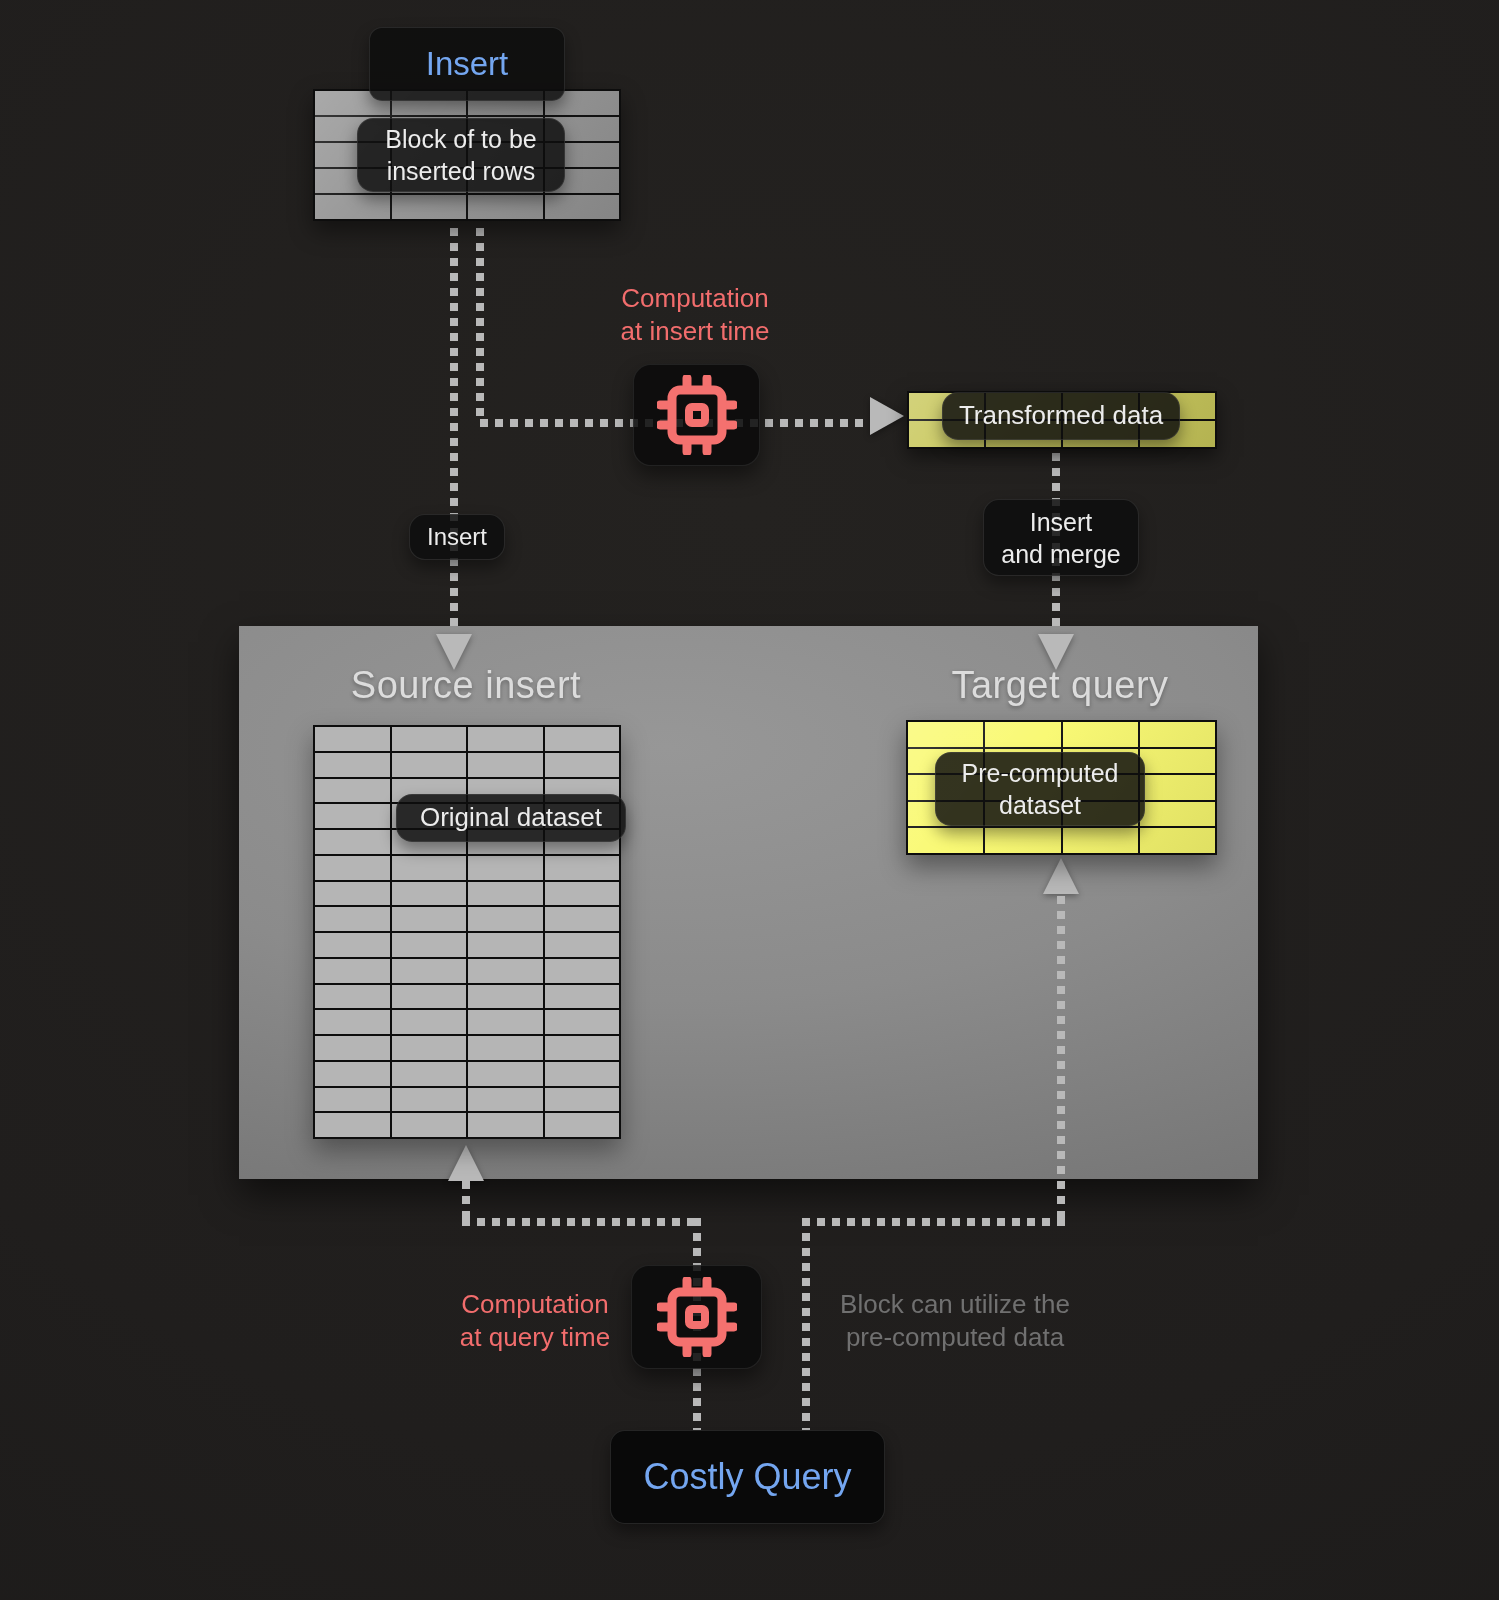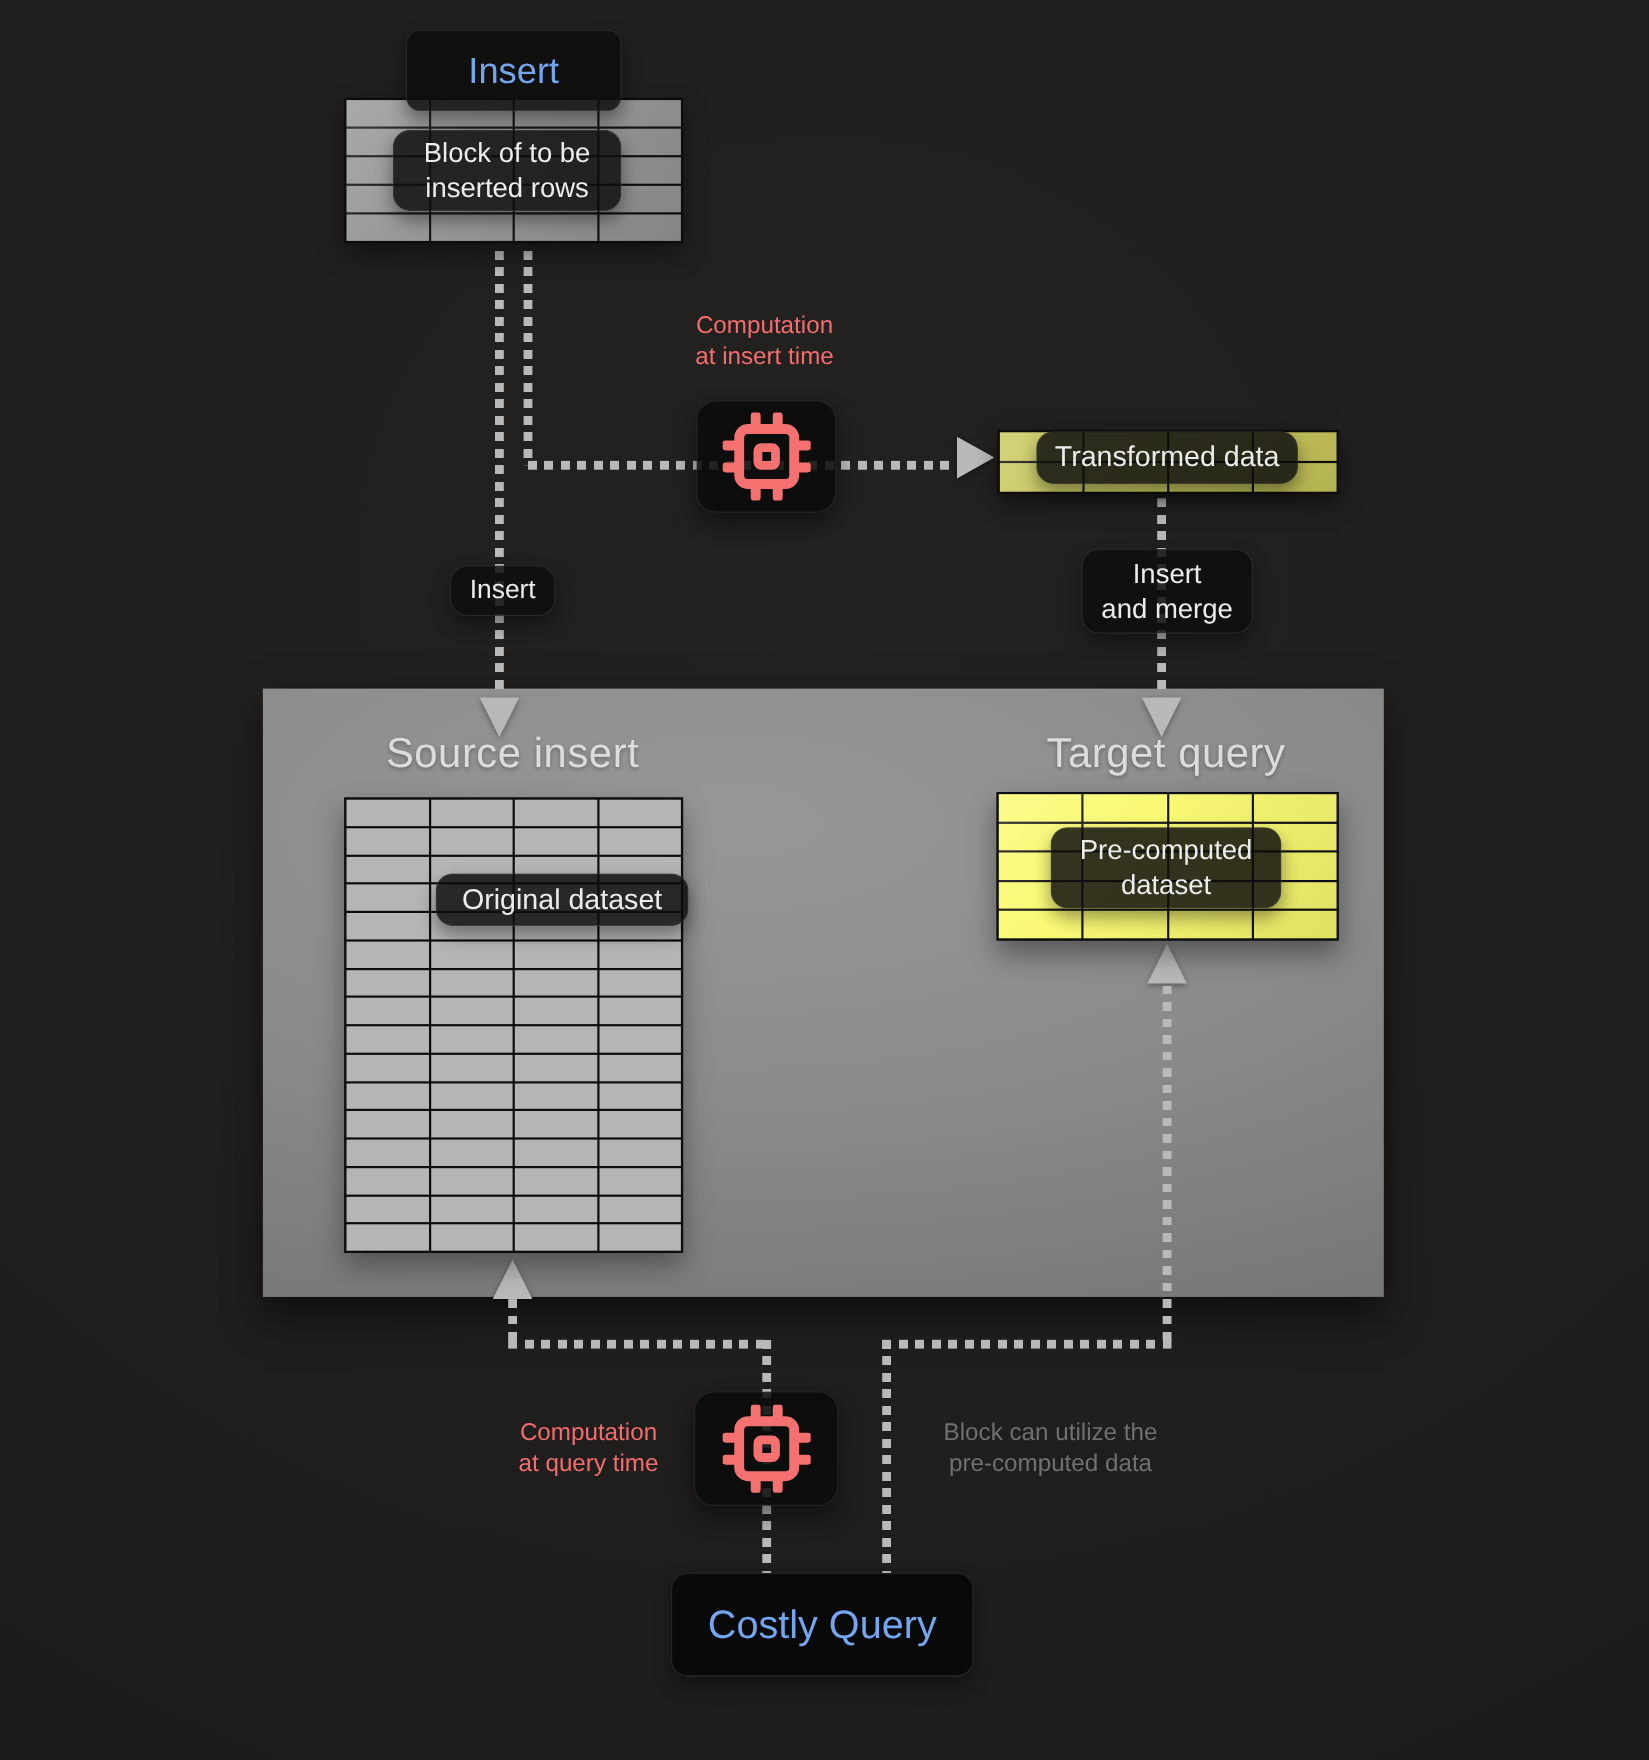--- a/index.html
+++ b/index.html
@@ -41,32 +41,32 @@
   .pill{position:absolute;z-index:3;display:flex;align-items:center;justify-content:center;
     text-align:center;white-space:pre-line;color:#ececec;font-size:26px;line-height:1.28;
     background:rgba(13,13,13,.84);border:1px solid rgba(100,100,100,.30);border-radius:16px;
     box-shadow:0 8px 16px rgba(0,0,0,.40);}
   #insert-badge{left:369px;top:27px;width:194px;height:72px;font-size:33px;color:var(--accent-blue);border-radius:13px;}
   #block-label{left:357px;top:118px;width:206px;height:72px;font-size:25px;}
   #transformed-label{left:942px;top:392px;width:236px;height:46px;}
   #insert-edge-label{left:409px;top:514px;width:94px;height:44px;font-size:24px;}
   #insert-merge-label{left:983px;top:499px;width:154px;height:75px;font-size:25px;}
   #original-label{left:352px;top:794px;width:228px;height:46px;margin-left:44px;}
-  #precomputed-label{left:955px;top:752px;width:208px;height:72px;font-size:25px;}
+  #precomputed-label{left:935px;top:752px;width:208px;height:72px;font-size:25px;}
   #costly-badge{left:610px;top:1430px;width:273px;height:92px;font-size:36px;color:var(--accent-blue);
     background:rgba(8,8,8,.95);border-radius:15px;border:1px solid rgba(110,110,110,.28);}
   
   .cpu-box{position:absolute;z-index:2;display:flex;align-items:center;justify-content:center;
     background:rgba(10,10,10,.86);border:1px solid rgba(90,90,90,.28);border-radius:18px;
     box-shadow:0 10px 20px rgba(0,0,0,.45);}
   #cpu-insert{left:633px;top:364px;width:125px;height:100px;}
   #cpu-query{left:631px;top:1265px;width:129px;height:102px;}
   .cpu-box svg{width:80px;height:80px;}
   
-  .note{position:absolute;z-index:3;text-align:center;white-space:pre-line;font-size:22px;line-height:1.27;}
+  .note{position:absolute;z-index:3;text-align:center;white-space:pre-line;font-size:26px;line-height:1.27;}
   #computation-insert-label{left:575px;top:282px;width:240px;color:var(--accent-red);}
   #computation-query-label{left:415px;top:1288px;width:240px;color:var(--accent-red);}
   #query-note{left:815px;top:1288px;width:280px;color:var(--note-gray);}
   #source-title{left:306px;top:664px;}
   #target-title{left:900px;top:664px;}
 </style>
 </head>
 <body>
 
 <div id="canvas">

